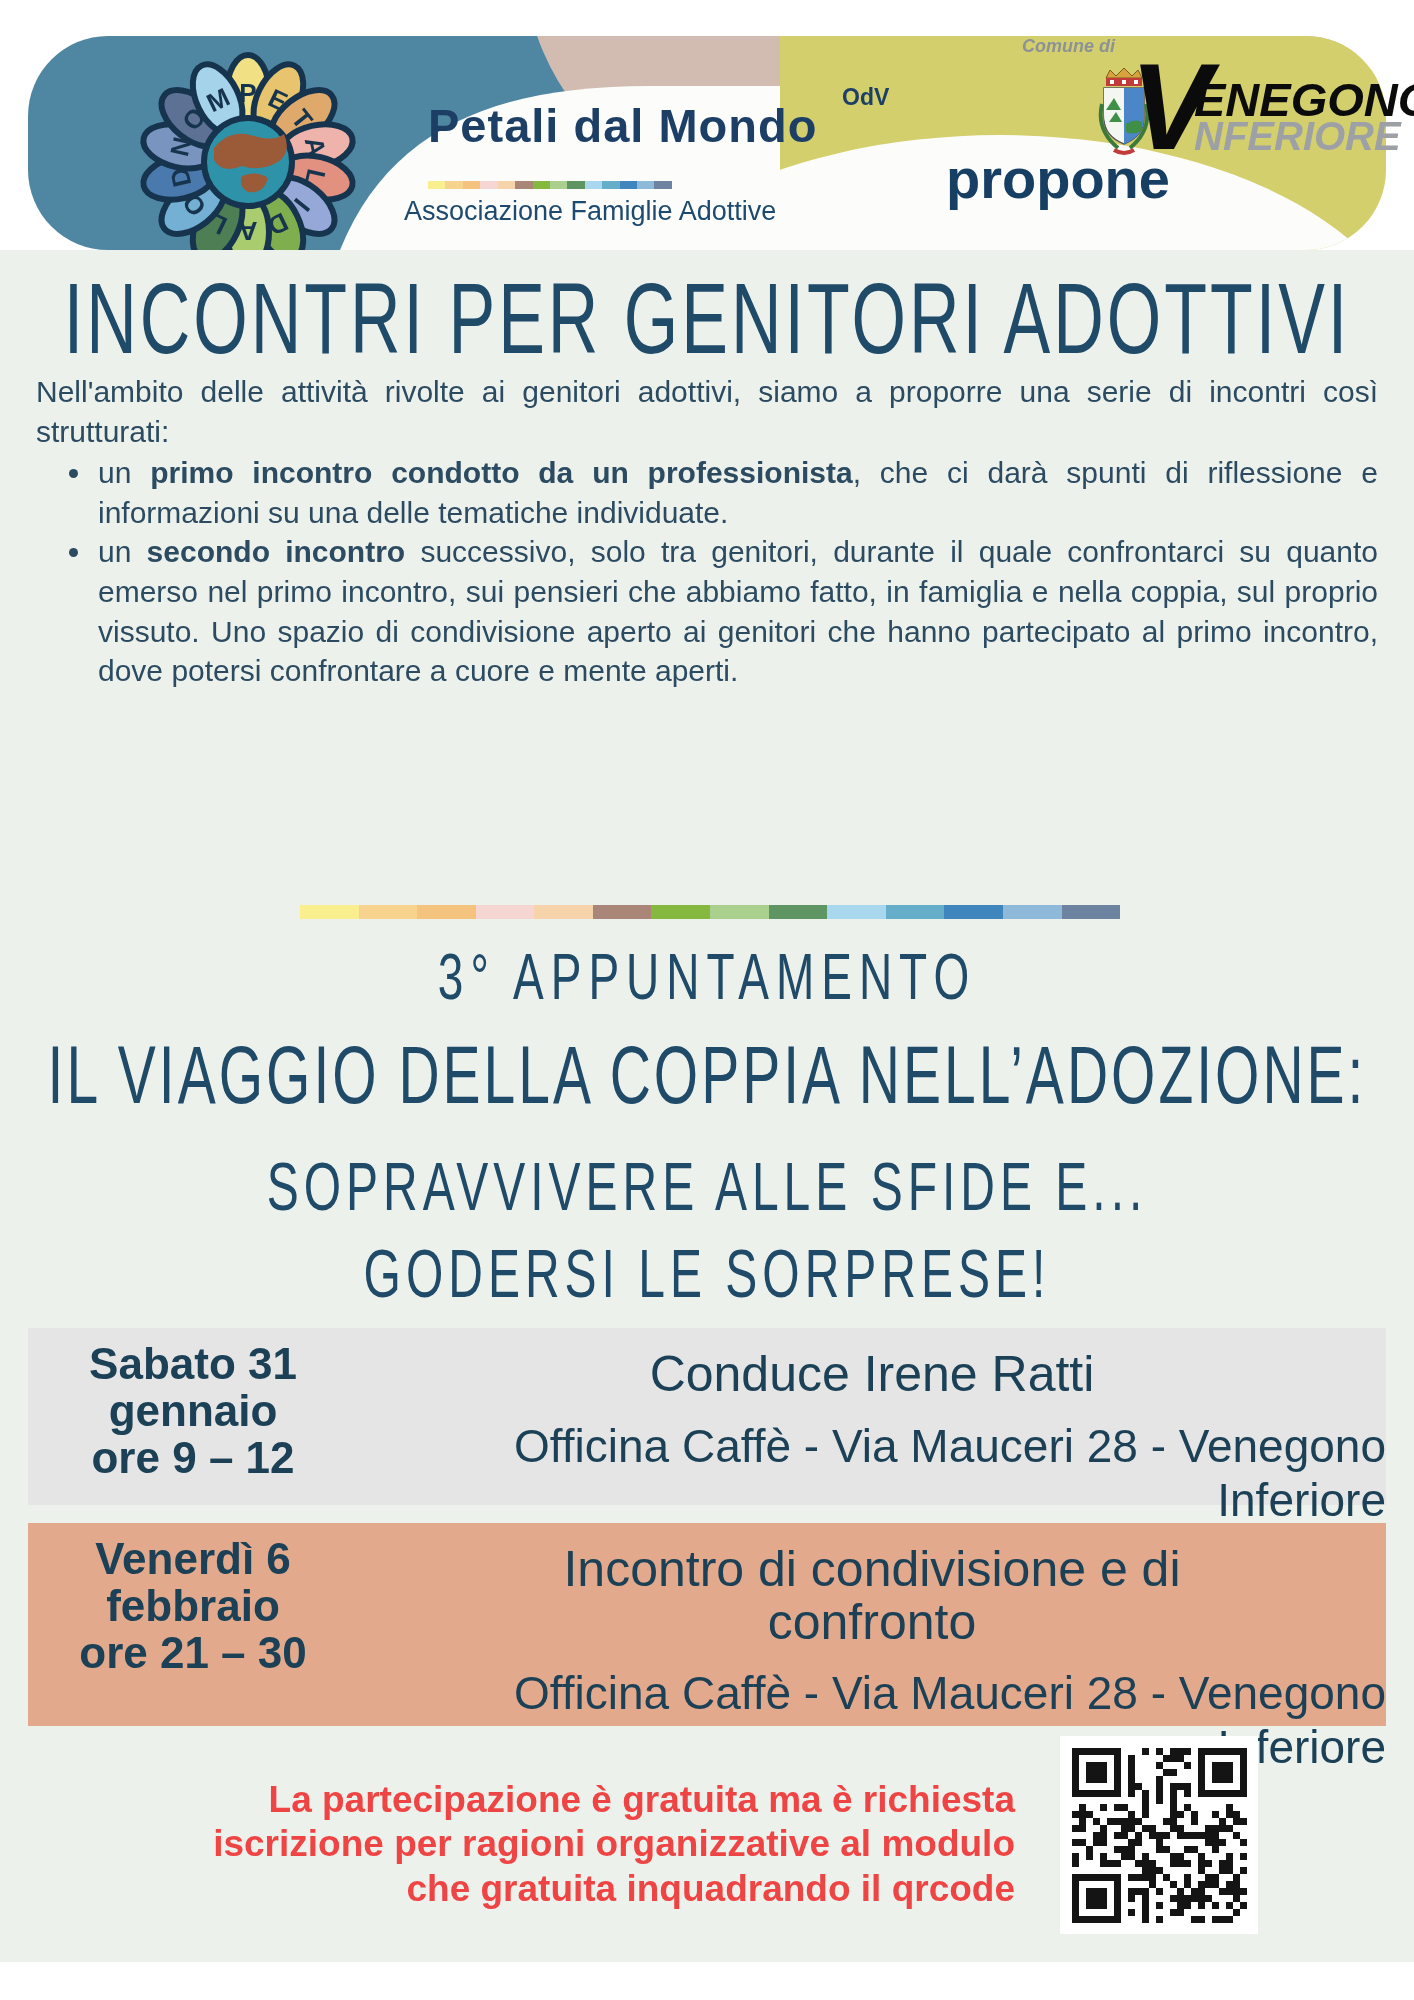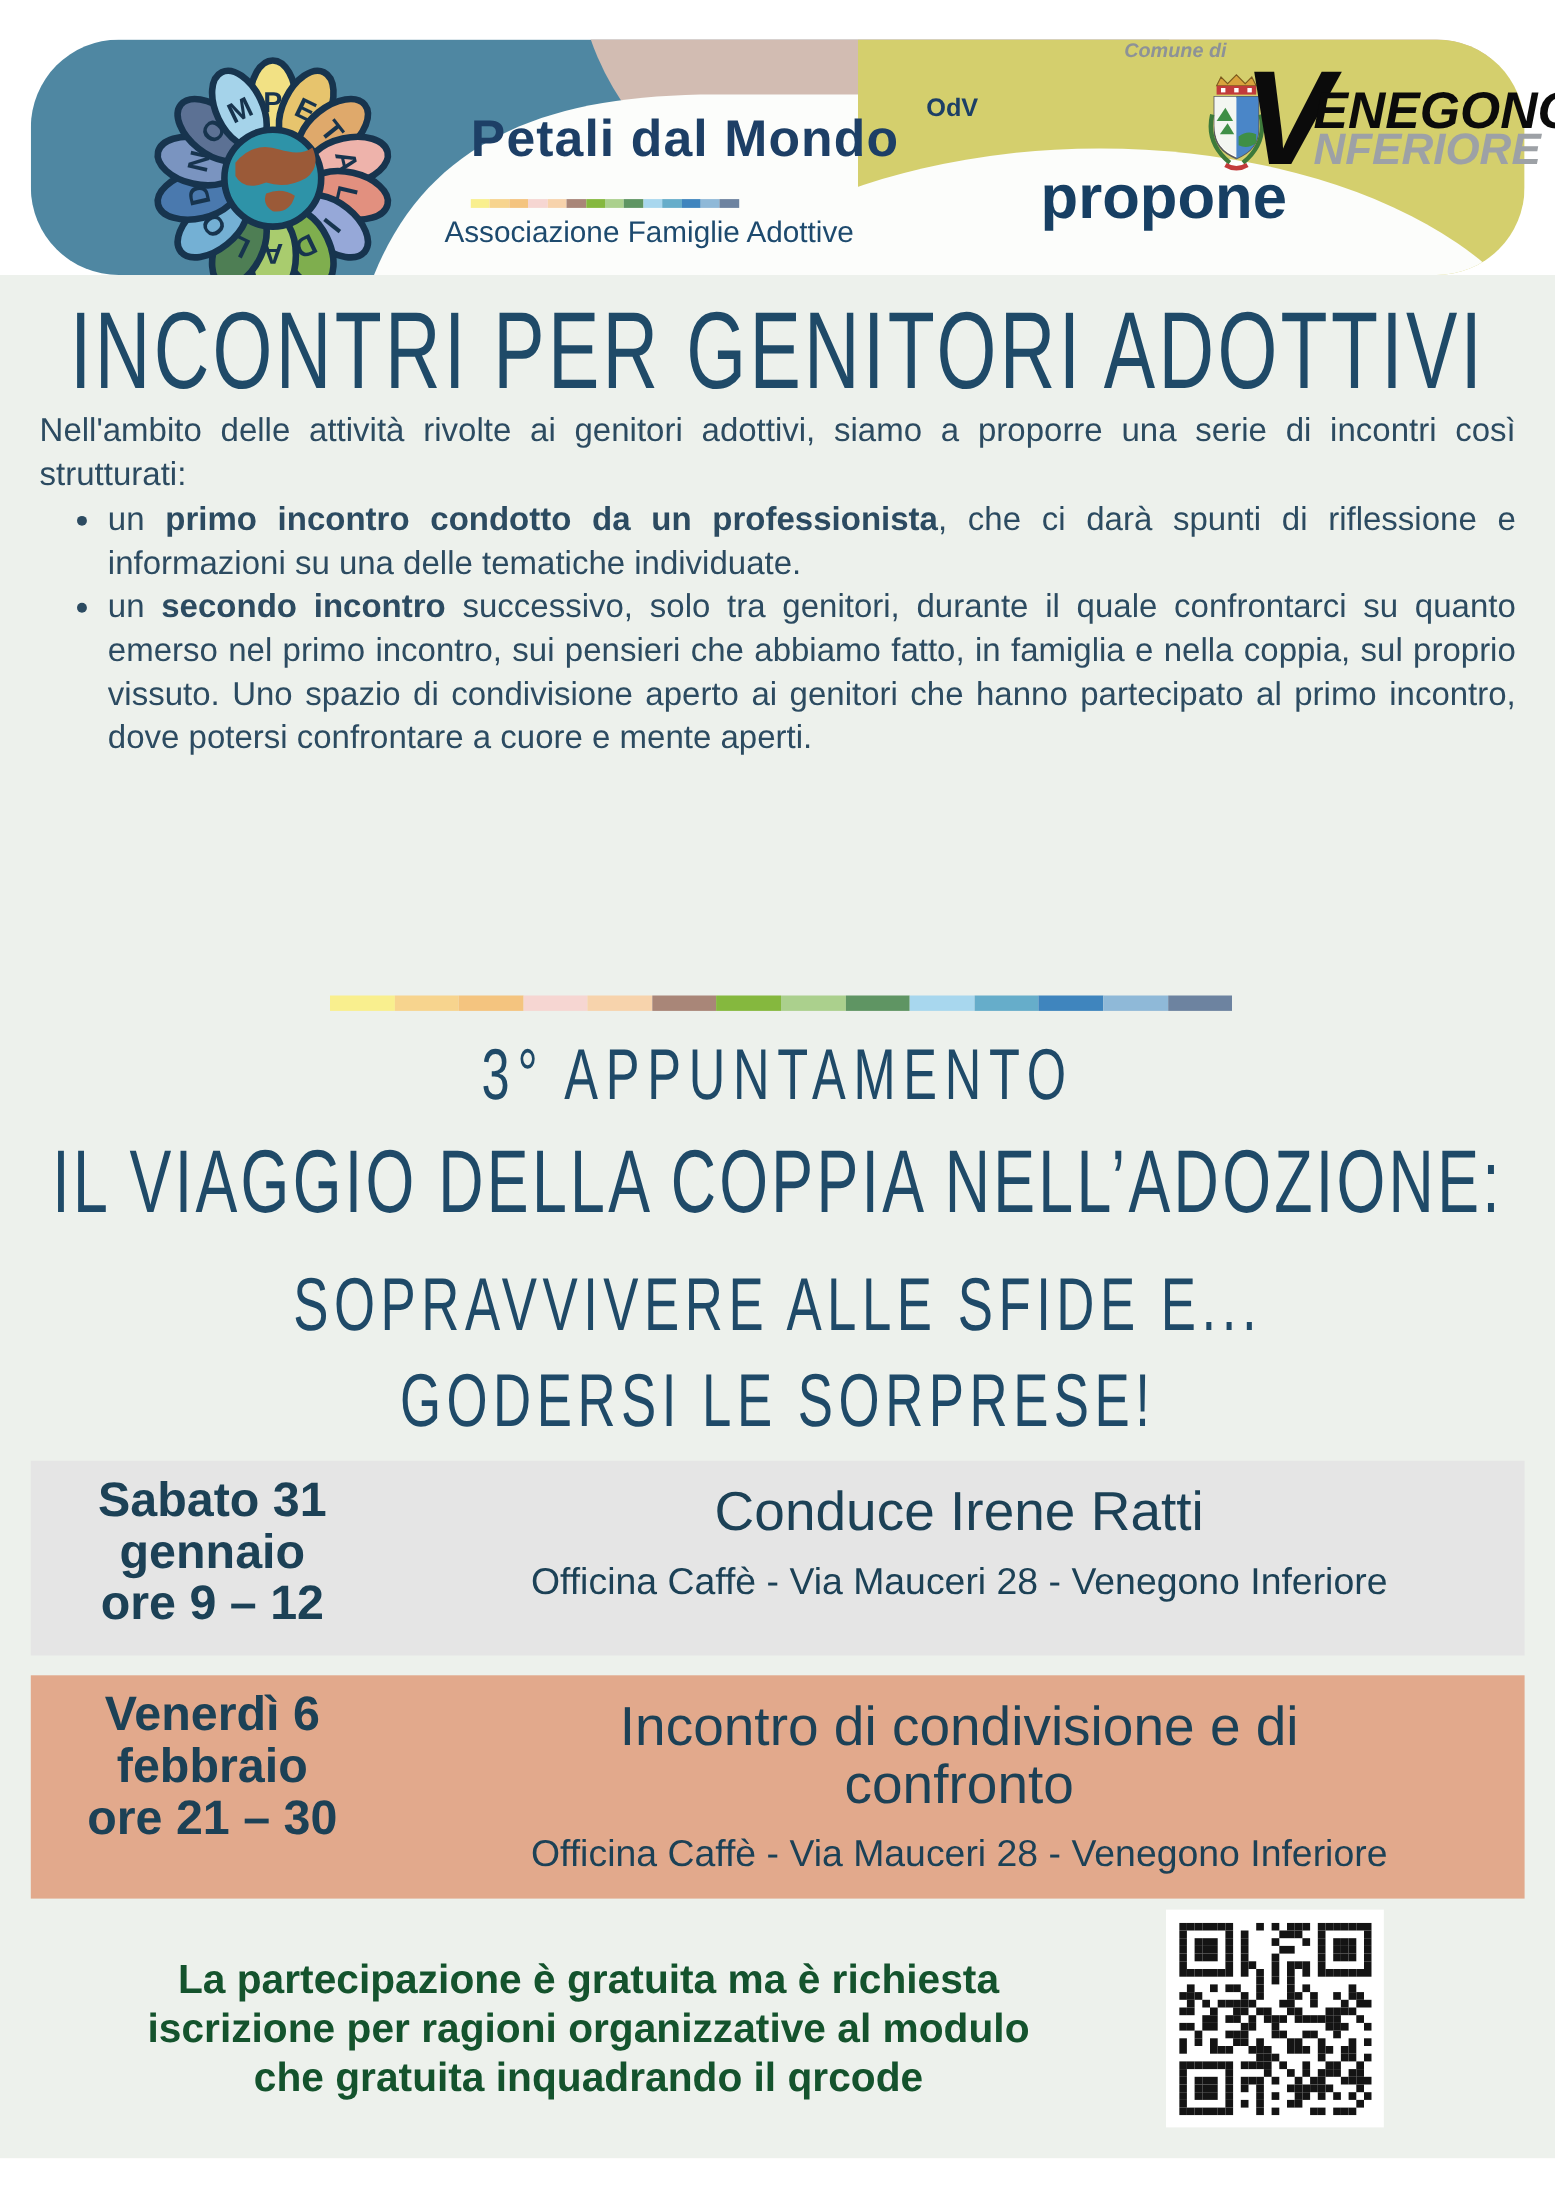--- a/index.html
+++ b/index.html
@@ -48,24 +48,24 @@
   
   .event-card { position:absolute; left:28px; width:1358px; display:flex; align-items:flex-start; }
   #event-1 { top:1328px; height:177px; }
   #event-2 { top:1523px; height:203px; }
   .event-date { width:330px; text-align:center; font-size:44px; font-weight:700;
                 color:#1c4156; line-height:1.07; padding-top:12px; }
   .event-main { flex:1; text-align:center; padding-top:20px; }
   .event-title { font-size:50px; color:#1c4156; line-height:1.05; }
   #event-2 .event-title { max-width:760px; margin:0 auto; white-space:normal; }
   .event-subtitle { font-size:29px; color:#1c4156; margin-top:6px; }
-  .event-location { font-size:34px; color:#1c4156; margin-top:18px; }
+  .event-location { font-size:46px; color:#1c4156; margin-top:18px;text-align:right; }
   
-  #footer-note { position:absolute; left:55px; top:1778px; width:960px; text-align:center;
-                 font-size:37px; font-weight:700; color:#14532d; line-height:1.2; }
+  #footer-note { position:absolute; left:55px; top:1778px; width:960px; text-align:right;
+                 font-size:37px; font-weight:700; color:#ef4444; line-height:1.2; }
   #qr-box { position:absolute; left:1060px; top:1736px; width:198px; height:198px;
             background:#ffffff; display:flex; align-items:center; justify-content:center; }
 </style>
 </head>
 <body>
 
 <div id="page">
 
   <svg id="header-art" width="1414" height="250" viewBox="0 0 1414 250">
     <defs>

